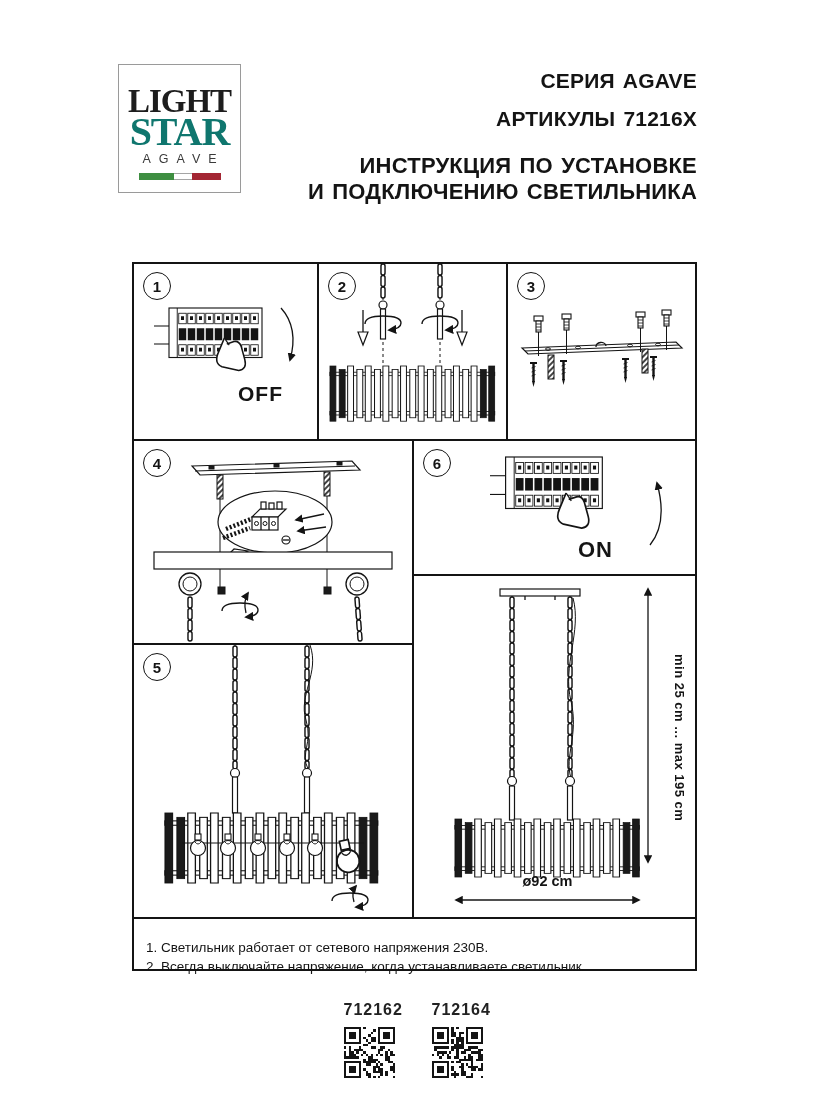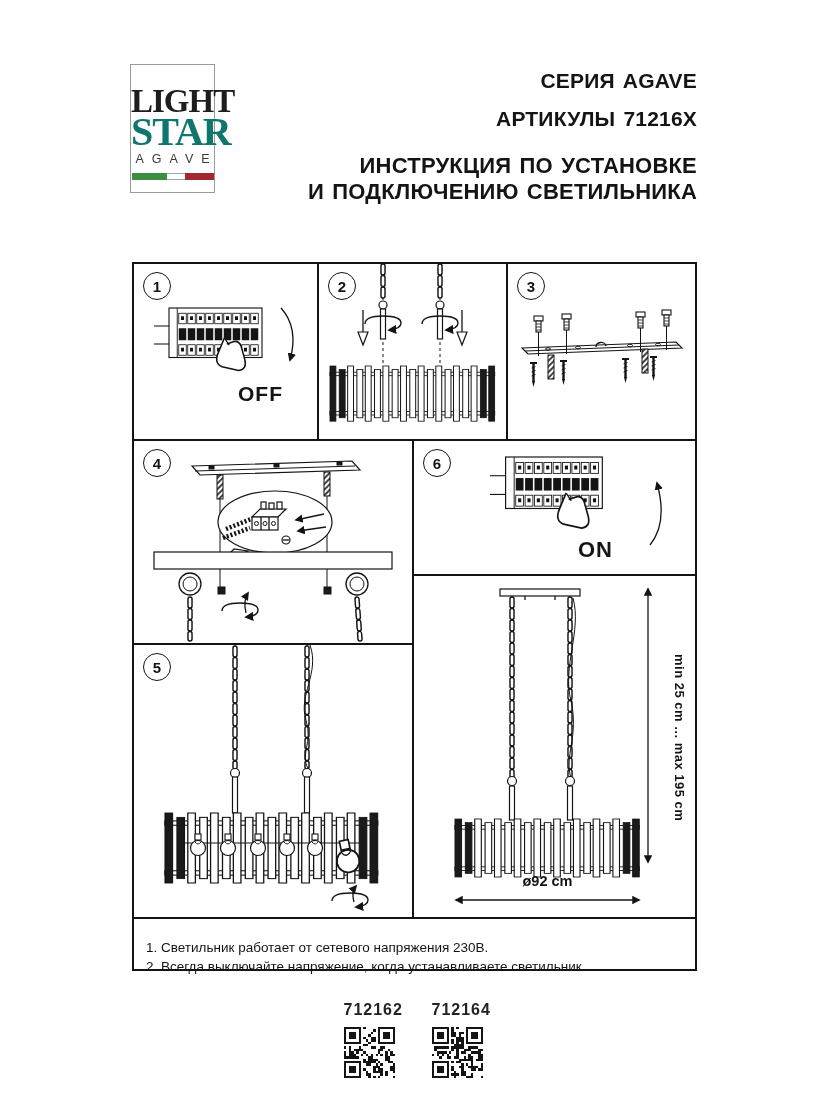--- a/index.html
+++ b/index.html
@@ -1,20 +1,20 @@
 <!DOCTYPE html>
 <html><head>
 <meta charset="utf-8">
 <style>
   html,body{margin:0;padding:0;background:#fff}
   .page{position:relative;width:826px;height:1103px;background:#fff;overflow:hidden;
         font-family:"Liberation Sans",sans-serif;color:#141414}
 
   
-  .logo-box{position:absolute;left:130px;top:64px;width:85px;height:129px;
+  .logo-box{position:absolute;left:118px;top:64px;width:123px;height:129px;
             border:1.5px solid #9a9a9a;box-sizing:border-box;text-align:center}
   .logo-light{font-family:"Liberation Serif",serif;font-weight:700;font-size:33px;
               line-height:28px;margin-top:22px;letter-spacing:-1px;color:#1d1d1d}
   .logo-star{font-family:"Liberation Serif",serif;font-weight:700;font-size:40px;
              line-height:34px;letter-spacing:-1px;color:#0f766e}
   .logo-group{font-size:12.5px;letter-spacing:8px;margin-right:-8px;margin-top:3px;color:#3a3a3a}
   .logo-flag{position:absolute;left:50%;bottom:12px;transform:translateX(-50%);
              width:82px;height:7px;display:flex}
   .logo-flag i{display:block;height:100%}
   .fg{width:35px}

